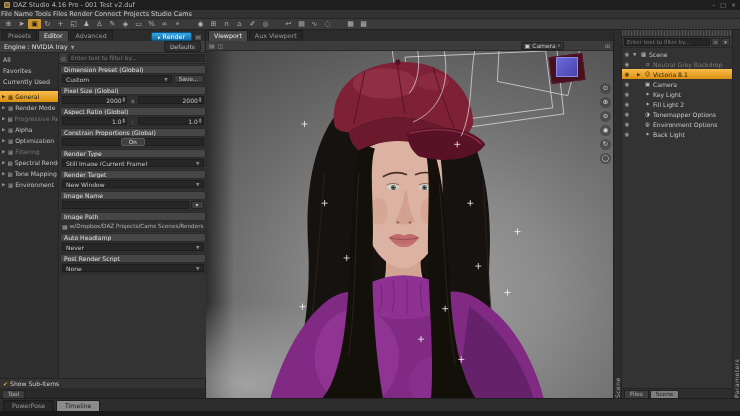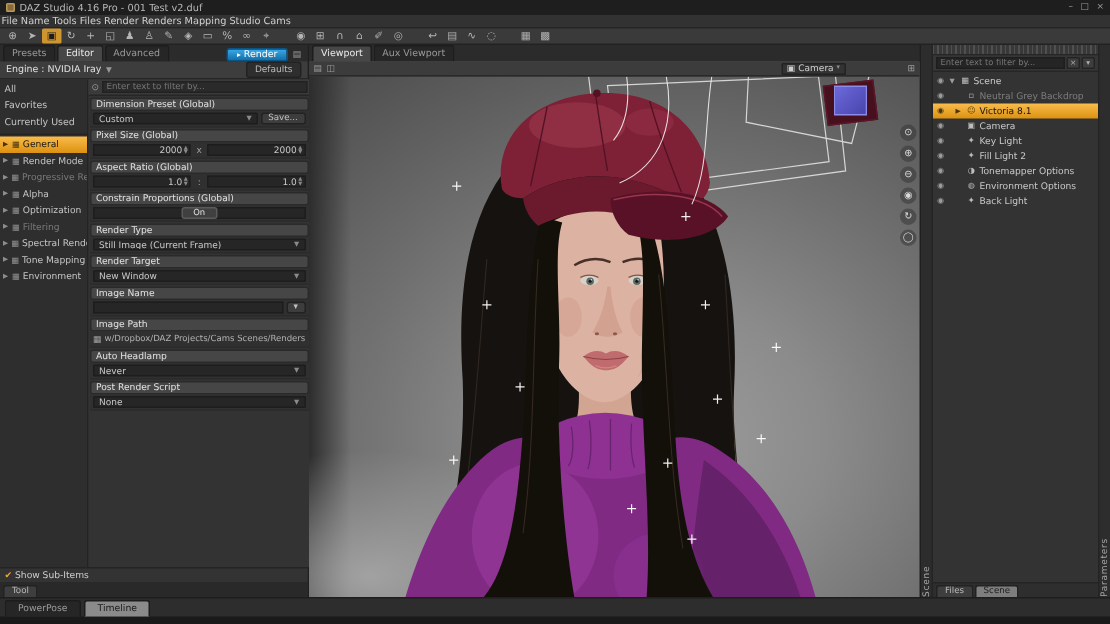--- a/index.html
+++ b/index.html
@@ -129,22 +129,22 @@
     </div>
 </div>
 
 <div class="menubar">
 
 <div class="menu-item">File</div>
     <div class="menu-item">Name</div>
     <div class="menu-item">Tools</div>
     <div class="menu-item">Files</div>
     <div class="menu-item">Render</div>
-    <div class="menu-item">Renders</div>
-    <div class="menu-item">Mapping</div>
+    <div class="menu-item">Connect</div>
+    <div class="menu-item">Projects</div>
     <div class="menu-item">Studio</div>
     <div class="menu-item">Cams</div>
   </div>
 
 <div class="toolbar">
 
 <div class="tb-icon">⊕</div>
     <div class="tb-icon">➤</div>
     <div class="tb-icon active">▣</div>
     <div class="tb-icon">↻</div>

